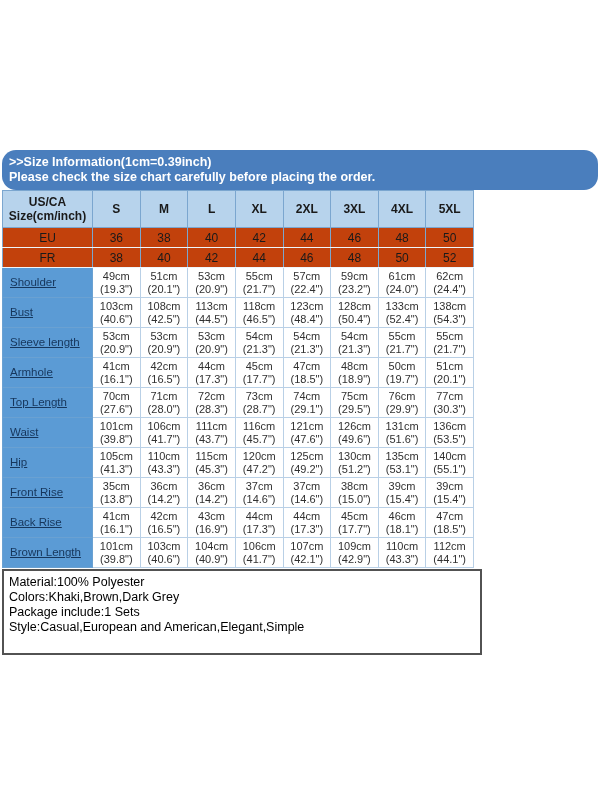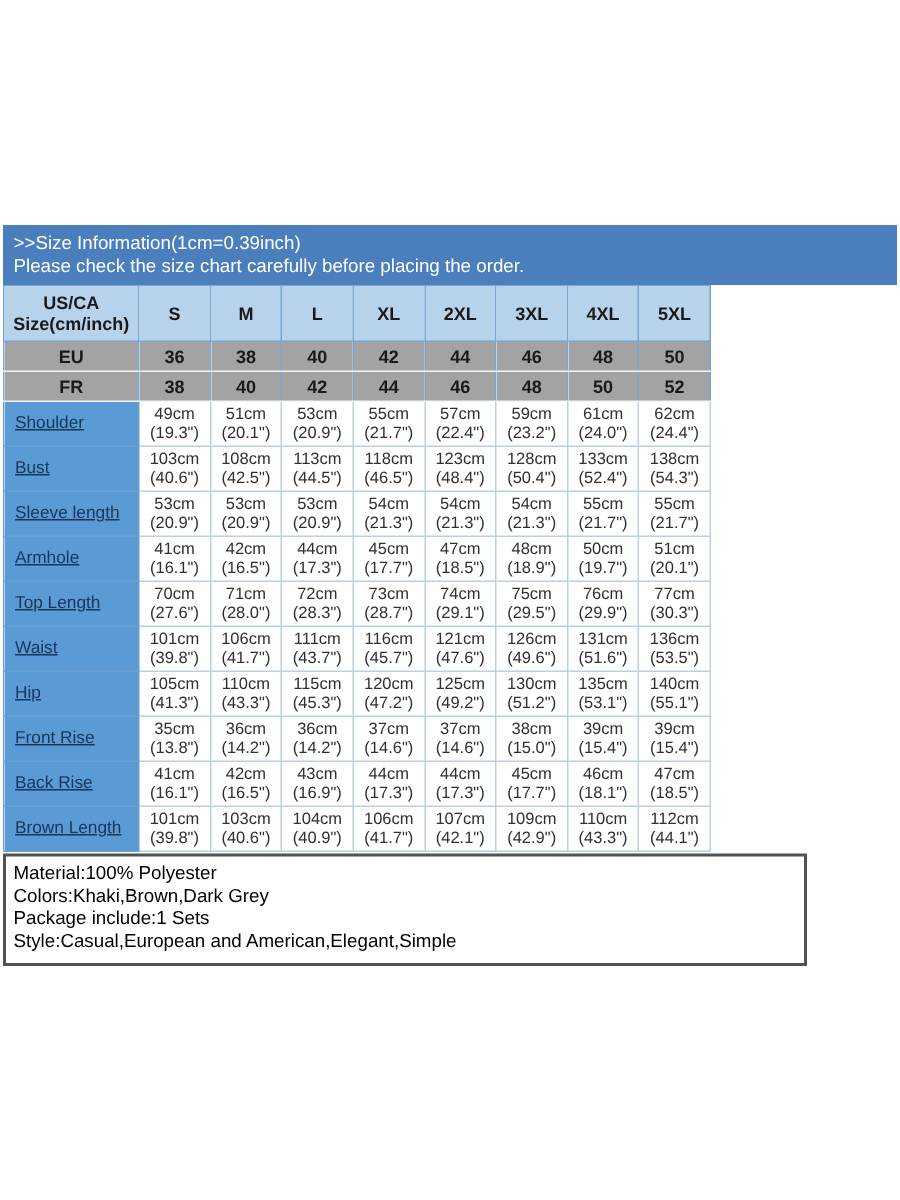--- a/index.html
+++ b/index.html
@@ -4,24 +4,25 @@
 <style>
   html,body{margin:0;padding:0;}
   body{font-family:"Liberation Sans", sans-serif; background:#ffffff;}
   .page{width:600px;height:800px;background:#ffffff;overflow:hidden;position:relative;}
   .top-spacer{height:150px;}
 
   .banner{
     margin:0 2px;
     background:#4a7ebd;
     color:#ffffff;
-    font-weight:normal;
+    font-weight:bold;
     font-size:12.5px;
     line-height:15px;
     padding:5px 0 5px 7px;
+    border-radius:14px;
   }
   .banner .sub{font-size:12.5px;}
 
   table.size-chart{
     width:472px;
     margin:0 2px;
     border-collapse:collapse;
     table-layout:fixed;
   }
   table.size-chart td{overflow:hidden;}
@@ -32,22 +33,22 @@
     font-size:12px;
     line-height:14px;
     color:#1a1a1a;
     text-align:center;
     vertical-align:middle;
     border:1px solid #7ba6cf;
     height:34px;
     white-space:pre-line;
   }
   tr.conv td{
-    background:#a3a3a3;
-    font-weight:bold;
+    background:#c2410c;
+    font-weight:normal;
     font-size:12px;
     color:#1a1a1a;
     text-align:center;
     vertical-align:middle;
     border-left:1px solid #7ba6cf;
     border-right:1px solid #7ba6cf;
     border-top:1px solid #eef5fb;
     border-bottom:1px solid #eef5fb;
     height:17px;
   }
@@ -65,26 +66,26 @@
     background:#5b9bd5;
     color:#16365c;
     font-size:11.5px;
     text-align:left;
     padding-left:7px;
     border:1px solid #6aa1d2;
     text-decoration:underline;
   }
 
   .notes{
-    width:536px;
+    width:480px;
     margin:1px 0 0 2px;
     box-sizing:border-box;
     border:2px solid #525252;
     background:#ffffff;
-    padding:4px 6px 7px 5px;
+    padding:4px 6px 18px 5px;
     font-size:12.5px;
     line-height:15px;
     color:#000000;
   }
 </style>
 </head>
 <body>
 
 <div class="page">
   <div class="top-spacer"></div>

